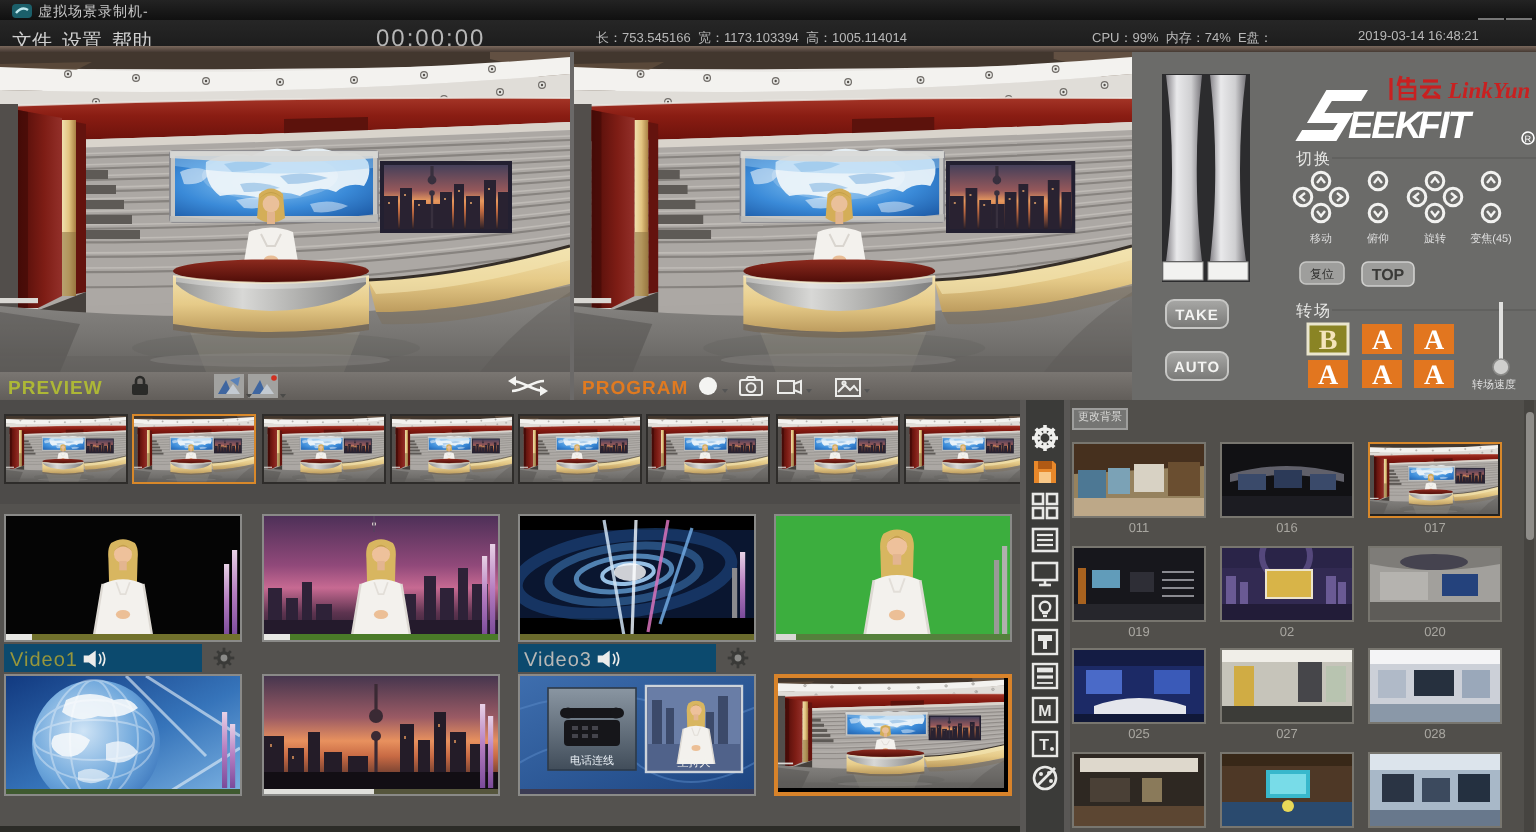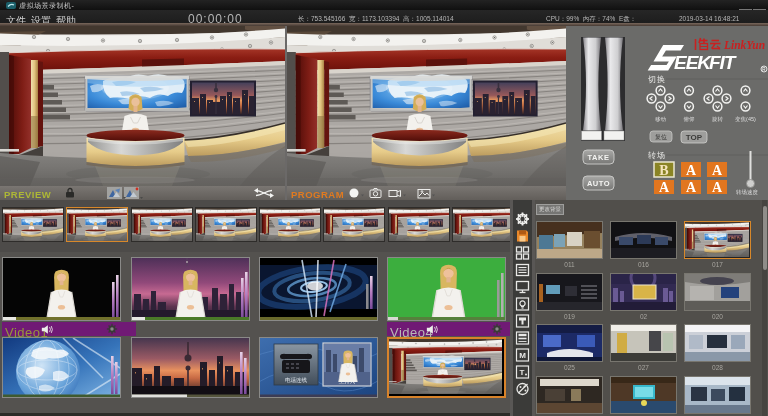--- a/index.html
+++ b/index.html
@@ -17,21 +17,21 @@
 #prevbar{left:0;top:186px;width:285px;height:14px;background:linear-gradient(#7a7672,#625e5a)}
 #progbar{left:287px;top:186px;width:279px;height:14px;background:linear-gradient(#7a7672,#625e5a)}
 #prevbar .lbl{left:4px;top:2.5px;font-size:9.5px;font-weight:bold;color:#adb736;letter-spacing:.5px}
 #progbar .lbl{left:4px;top:2.5px;font-size:9.5px;font-weight:bold;color:#e07a20;letter-spacing:.5px}
 #ctrl{left:566px;top:26px;width:202px;height:174px;background:#6b6b69}
 #strip{left:0;top:200px;width:510px;height:52px;background:#4d4b49}
 .sth{position:absolute;top:7px;width:62px;height:35px;border:1px solid #2e2c2a;background:#888}
 .sth.sel{border:1.5px solid #d8882a}
 #vidzone{left:0;top:252px;width:510px;height:164px;background:#54524f}
 .vp{position:absolute;width:119px;border:1px solid #8a8a88;background:#000}
-.vlabel{position:absolute;width:134px;height:14px;background:#701a75;font-size:13px;color:#b8b8b6}
+.vlabel{position:absolute;width:99px;height:14px;background:#0c4a6e;font-size:10px;color:#b8b8b6}
 .vlabel span{position:absolute;top:3px;left:3px;letter-spacing:.5px}
 #rpanel{left:510px;top:200px;width:258px;height:216px;background:#595755}
 #rtools{left:3px;top:0px;width:19px;height:216px;background:#3b3b39;position:absolute}
 #gallery{left:25px;top:0;width:233px;height:216px;background:#514f4b;position:absolute}
 .gth{position:absolute;width:67px;height:38px;border:1px solid #78766f;background:#222}
 .glb{position:absolute;font-size:6.5px;color:#a8a6a0;width:67px;text-align:center}
 .cjk{font-family:"Liberation Sans",sans-serif}
 </style></head>
 <body>
 <div id="stage">
@@ -579,47 +579,47 @@
             <line x1="42" y1="2" x2="52" y2="60" stroke="#cfe2f4"></line>
             <line x1="58" y1="2" x2="56" y2="60" stroke="#e8f0f8"></line>
             <line x1="74" y1="2" x2="64" y2="58" stroke="#d873bc"></line>
             <line x1="86" y1="6" x2="70" y2="54" stroke="#70a8e0"></line>
           </g>
 <ellipse cx="55" cy="28" rx="8" ry="4.5" fill="#ffffff" opacity=".8"></ellipse>
 <rect x="106" y="26" width="2.6" height="25" fill="#8a8a8e"></rect>
           <rect x="110" y="18" width="2.6" height="33" fill="url(#gMeter)"></rect>
 <rect x="0" y="59" width="117" height="3" fill="#6a6a2c"></rect>
 </svg></div>
-
-<div class="vp" style="left:387px;top:5px;height:64px">
-<svg width="117" height="62" viewBox="0 0 117 62">
-<rect width="117" height="62" fill="#3cae3e"></rect>
-<use href="#woman" x="31" y="6" width="59" height="58"></use>
-<rect x="109" y="22" width="2.6" height="38" fill="#9a9a98"></rect>
-          <rect x="113" y="15" width="2.6" height="45" fill="#b0b0ae"></rect>
-<rect x="0" y="59" width="117" height="3" fill="#55803c"></rect>
-          <rect x="0" y="59" width="10" height="3" fill="#d8d8d4"></rect>
-</svg></div>
-<div class="vlabel" style="left:387px;top:70px">
-        <span>Video4</span>
+<div class="vlabel" style="left:259px;top:70px">
+        <span>Video3</span>
 <svg class="abs" style="left:39px;top:3px" width="12" height="9" viewBox="0 0 14 10">
           <path d="M1,3 L4,3 L8,0 L8,10 L4,7 L1,7 Z" fill="#ececea"></path>
           <path d="M10,2 Q12,5 10,8 M12,1 Q14.5,5 12,9" stroke="#ececea" stroke-width="1" fill="none"></path>
         </svg>
 <svg class="abs" style="left:104px;top:1px" width="12" height="12" viewBox="0 0 14 14">
           <circle cx="7" cy="7" r="4" fill="#3a3a38"></circle>
           <g stroke="#3a3a38" stroke-width="1.6">
             <line x1="7" y1="1" x2="7" y2="13"></line>
             <line x1="1" y1="7" x2="13" y2="7"></line>
             <line x1="3" y1="3" x2="11" y2="11"></line>
             <line x1="11" y1="3" x2="3" y2="11"></line>
           </g>
           <circle cx="7" cy="7" r="2" fill="#8a8a88"></circle>
         </svg>
 </div>
+
+<div class="vp" style="left:387px;top:5px;height:64px">
+<svg width="117" height="62" viewBox="0 0 117 62">
+<rect width="117" height="62" fill="#3cae3e"></rect>
+<use href="#woman" x="31" y="6" width="59" height="58"></use>
+<rect x="109" y="22" width="2.6" height="38" fill="#9a9a98"></rect>
+          <rect x="113" y="15" width="2.6" height="45" fill="#b0b0ae"></rect>
+<rect x="0" y="59" width="117" height="3" fill="#55803c"></rect>
+          <rect x="0" y="59" width="10" height="3" fill="#d8d8d4"></rect>
+</svg></div>
 
 <div class="vp" style="left:2px;top:85px;height:61px">
 <svg width="117" height="59" viewBox="0 0 117 59">
 <rect width="117" height="59" fill="url(#gM1)"></rect>
 <circle cx="45" cy="34" r="32" fill="url(#gGlobe)"></circle>
 <g fill="#f4f8fb" opacity=".9">
             <path d="M30,12 Q42,6 54,12 Q62,10 66,16 Q58,22 46,20 Q36,24 28,18 Z"></path>
             <path d="M24,30 Q34,26 42,32 Q38,42 28,40 Q20,36 24,30 Z"></path>
             <path d="M50,34 Q60,30 66,38 Q60,46 50,42 Z" opacity=".85"></path>
             <path d="M36,48 Q44,44 52,50 Q44,56 36,52 Z" opacity=".7"></path>

